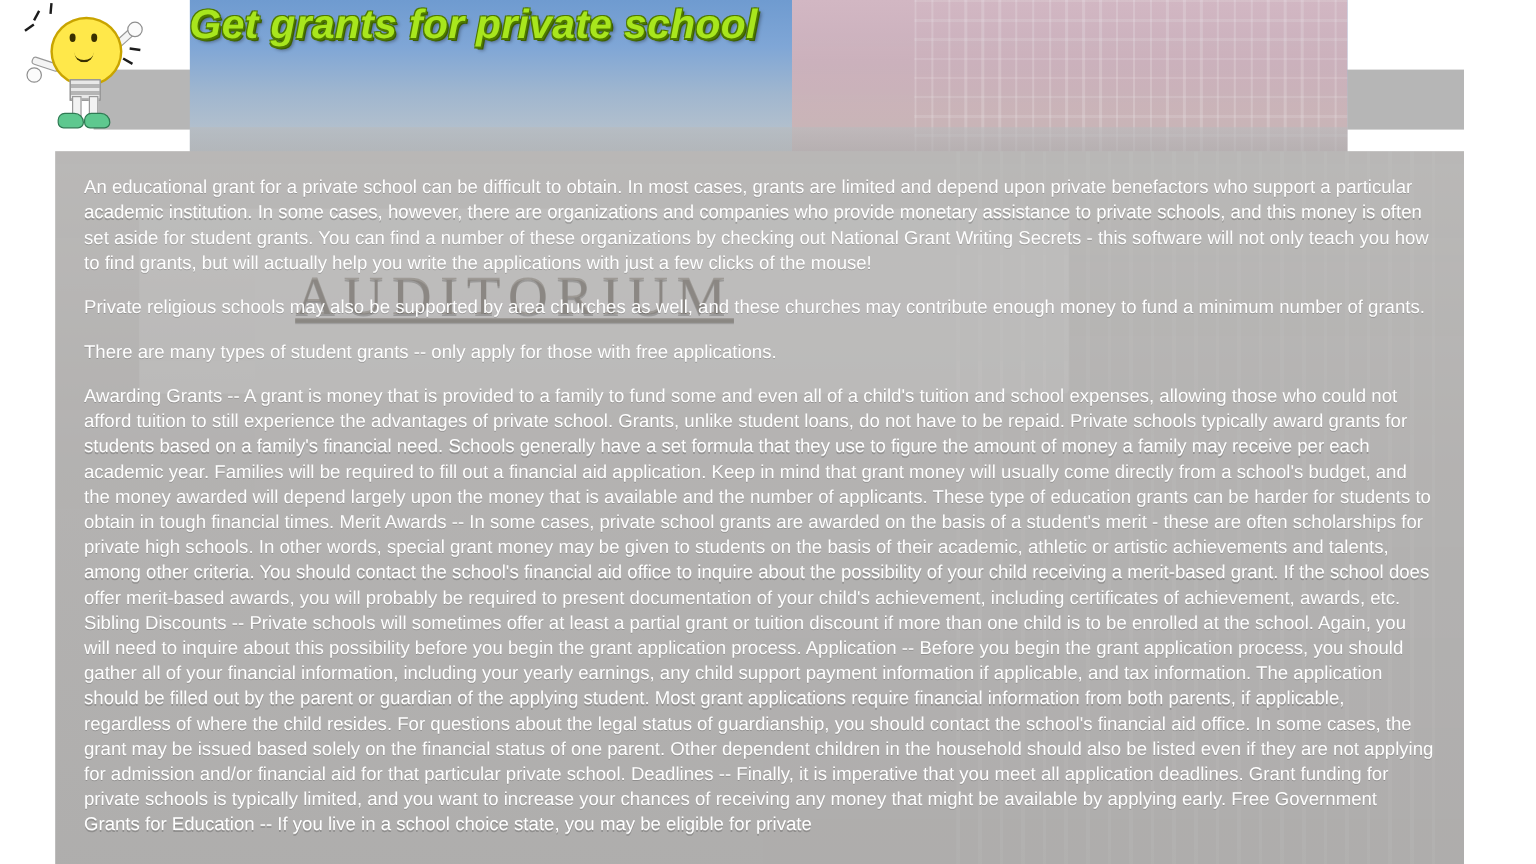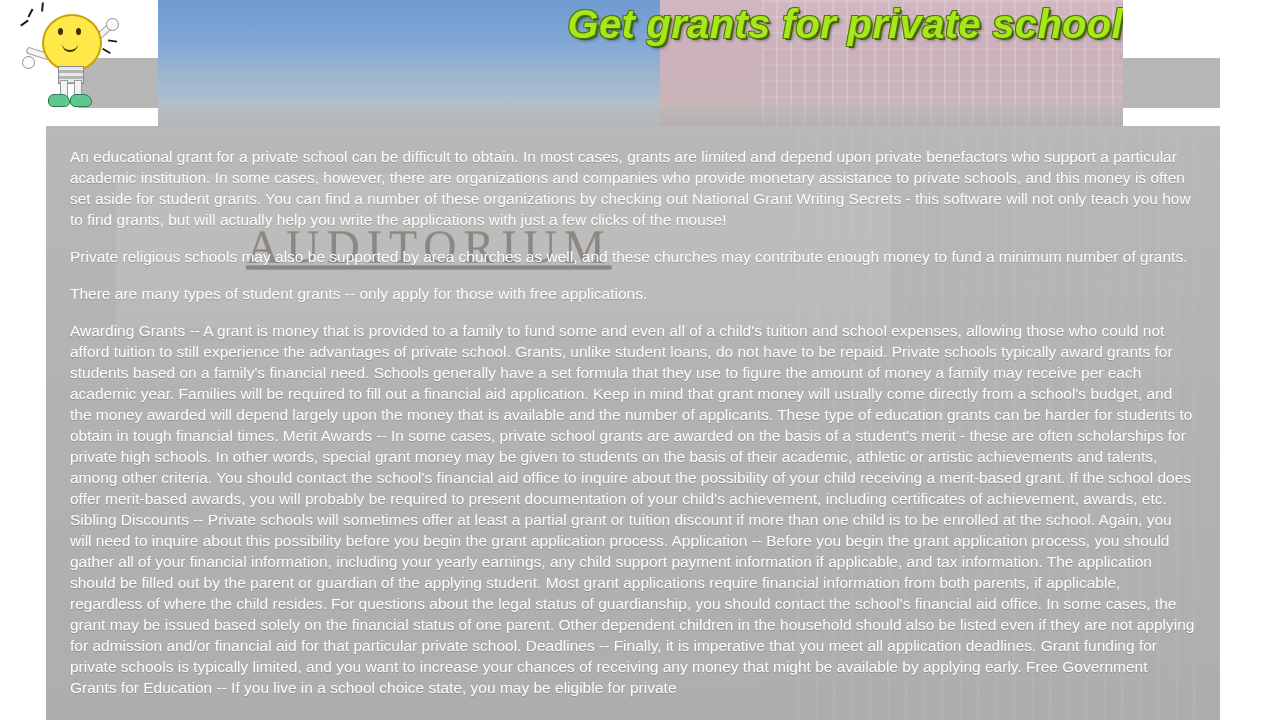--- a/index.html
+++ b/index.html
@@ -65,22 +65,22 @@
     height: 22px;
     background: linear-gradient(to bottom, #b9bbbd, #a9abad);
     opacity: .6;
   }
 
   .banner-title {
     position: absolute;
     left: 0;
     top: 2px;
     width: 100%;
-    text-align: right;
-    font-size: 40px;
+    text-align: left;
+    font-size: 34px;
     font-weight: bold;
     font-style: italic;
     letter-spacing: .3px;
     color: #a8e61d;
     text-shadow:
       -1px -1px 0 #4f7a00,
        1px -1px 0 #4f7a00,
       -1px  1px 0 #4f7a00,
        1px  1px 0 #4f7a00,
        2px  2px 0 #3d5f00,

